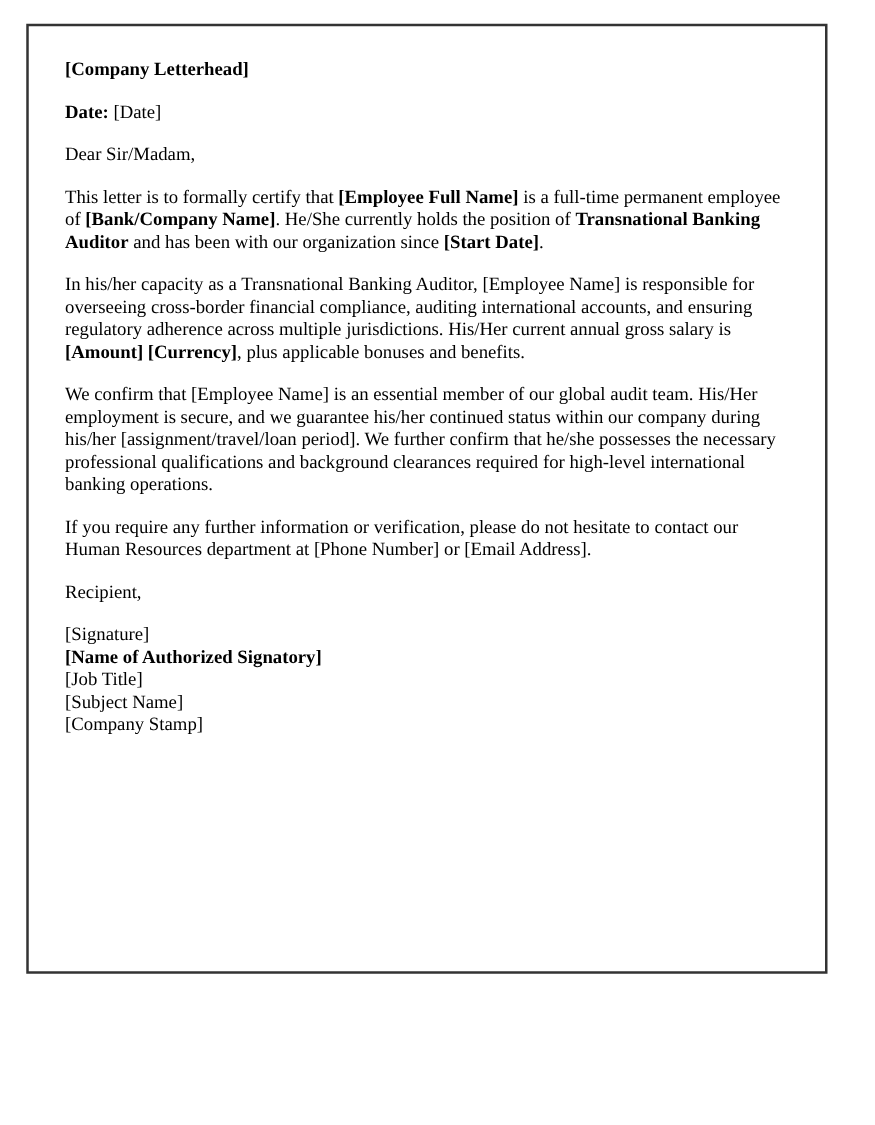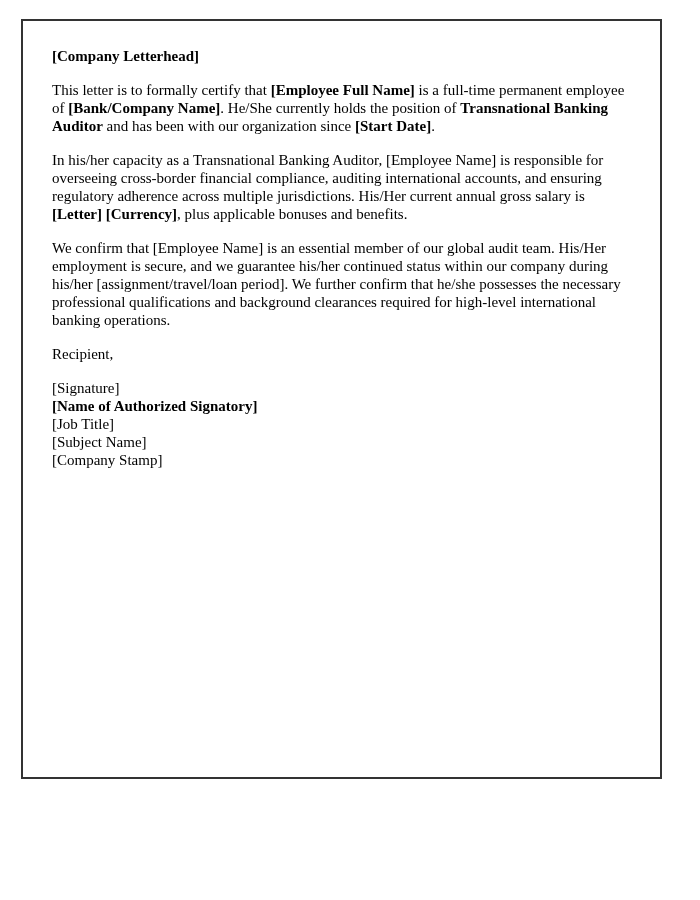--- a/index.html
+++ b/index.html
@@ -38,20 +38,23 @@
   }
   .para b { font-weight: bold; }
 </style>
 </head>
 <body>
 
 <div class="page">
   <div class="letter-frame">
     <div class="letter-body">
         <p class="para"><b>[Company Letterhead]</b></p>
+        <p class="para"><b>Date:</b><span> [Date]</span></p>
+        <p class="para"><span>Dear Sir/Madam,</span></p>
         <p class="para"><span>This letter is to formally certify that </span><b>[Employee Full Name]</b><span> is a full-time permanent employee of </span><b>[Bank/Company Name]</b><span>. He/She currently holds the position of </span><b>Transnational Banking Auditor</b><span> and has been with our organization since </span><b>[Start Date]</b><span>.</span></p>
-        <p class="para"><span>In his/her capacity as a Transnational Banking Auditor, [Employee Name] is responsible for overseeing cross-border financial compliance, auditing international accounts, and ensuring regulatory adherence across multiple jurisdictions. His/Her current annual gross salary is </span><b>[Letter] [Currency]</b><span>, plus applicable bonuses and benefits.</span></p>
+        <p class="para"><span>In his/her capacity as a Transnational Banking Auditor, [Employee Name] is responsible for overseeing cross-border financial compliance, auditing international accounts, and ensuring regulatory adherence across multiple jurisdictions. His/Her current annual gross salary is </span><b>[Amount] [Currency]</b><span>, plus applicable bonuses and benefits.</span></p>
         <p class="para"><span>We confirm that [Employee Name] is an essential member of our global audit team. His/Her employment is secure, and we guarantee his/her continued status within our company during his/her [assignment/travel/loan period]. We further confirm that he/she possesses the necessary professional qualifications and background clearances required for high-level international banking operations.</span></p>
+        <p class="para"><span>If you require any further information or verification, please do not hesitate to contact our Human Resources department at [Phone Number] or [Email Address].</span></p>
         <p class="para"><span>Recipient,</span></p>
         <p class="para"><span>[Signature]</span><br><b>[Name of Authorized Signatory]</b><br><span>[Job Title]</span><br><span>[Subject Name]</span><br><span>[Company Stamp]</span></p>
       </div>
   </div>
 </div>
 
 </body></html>

